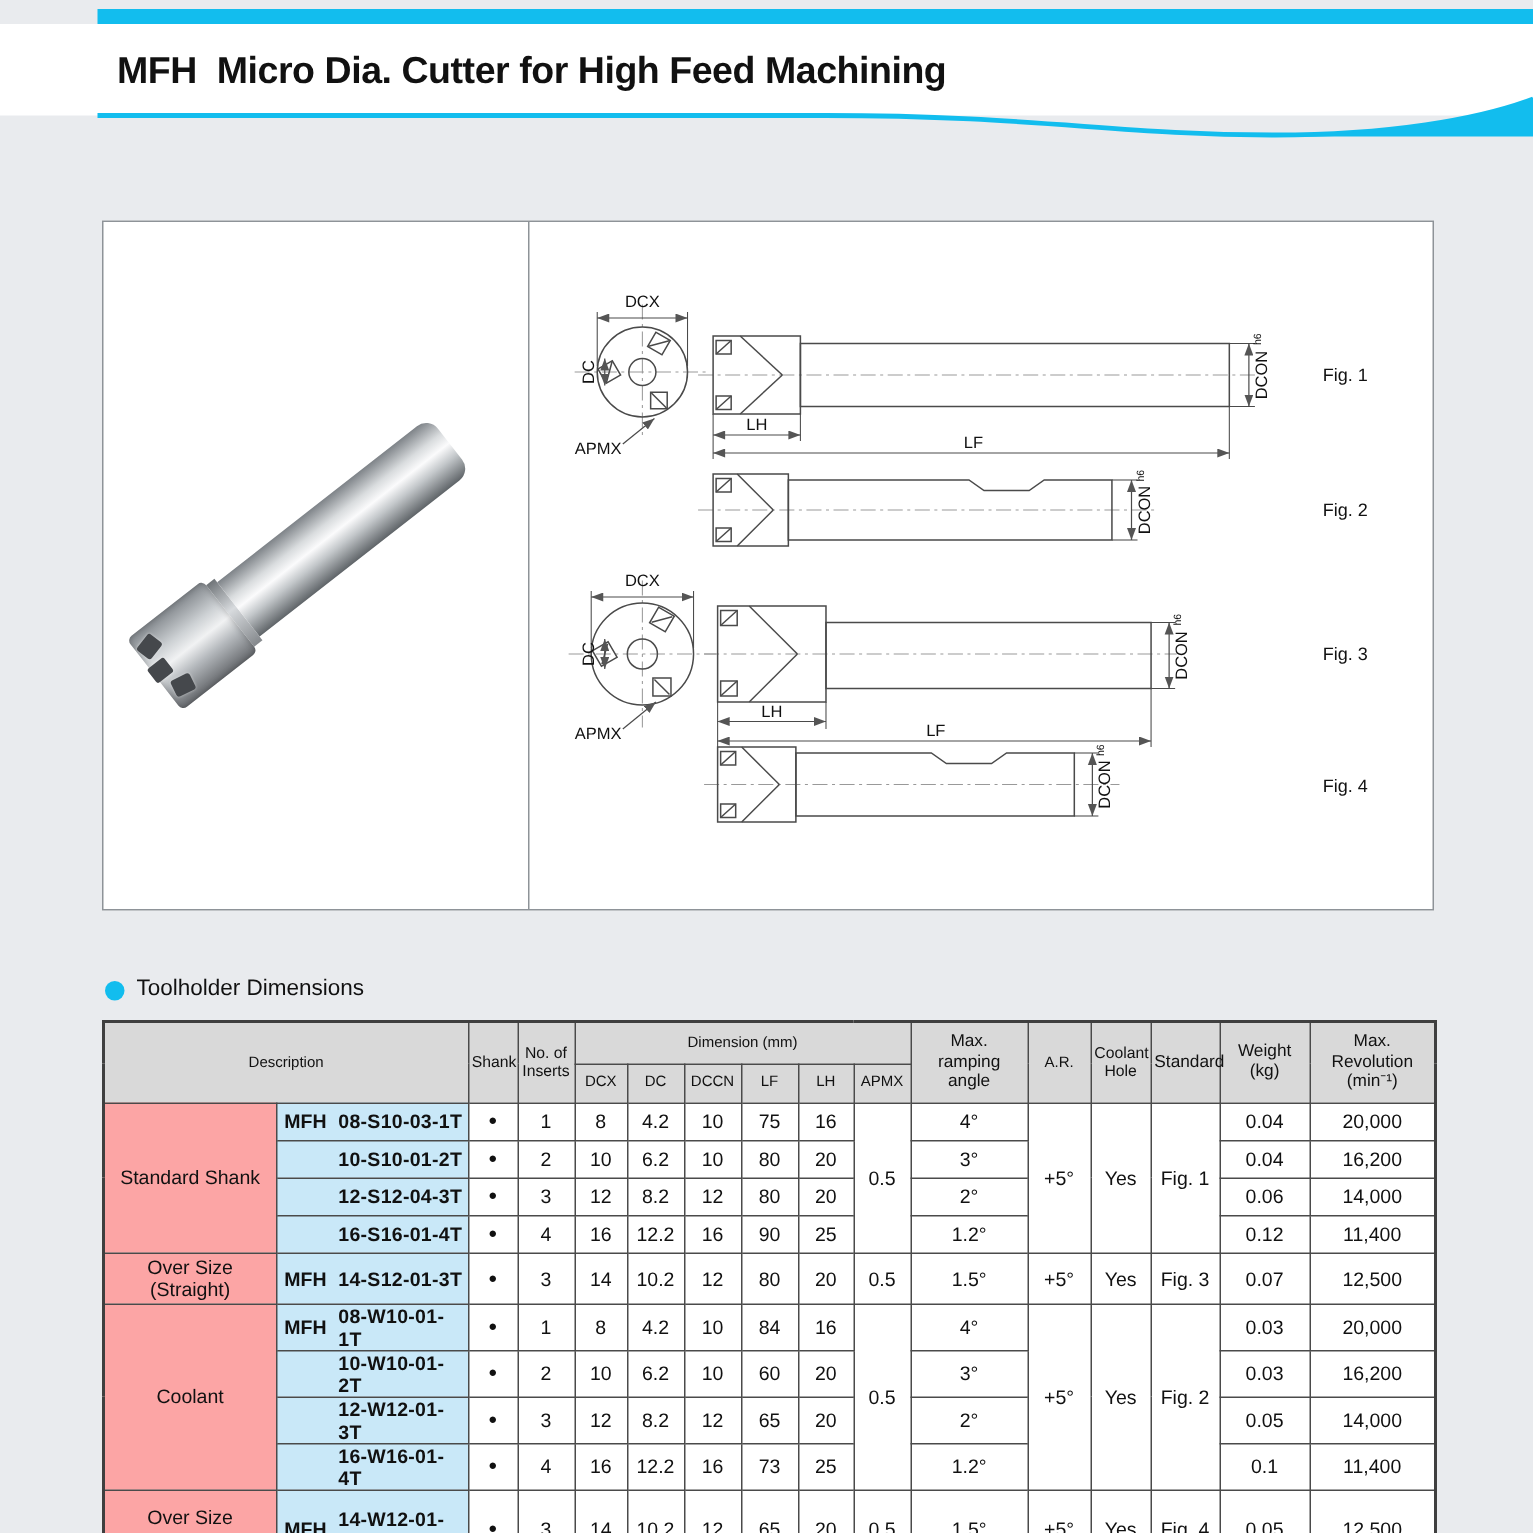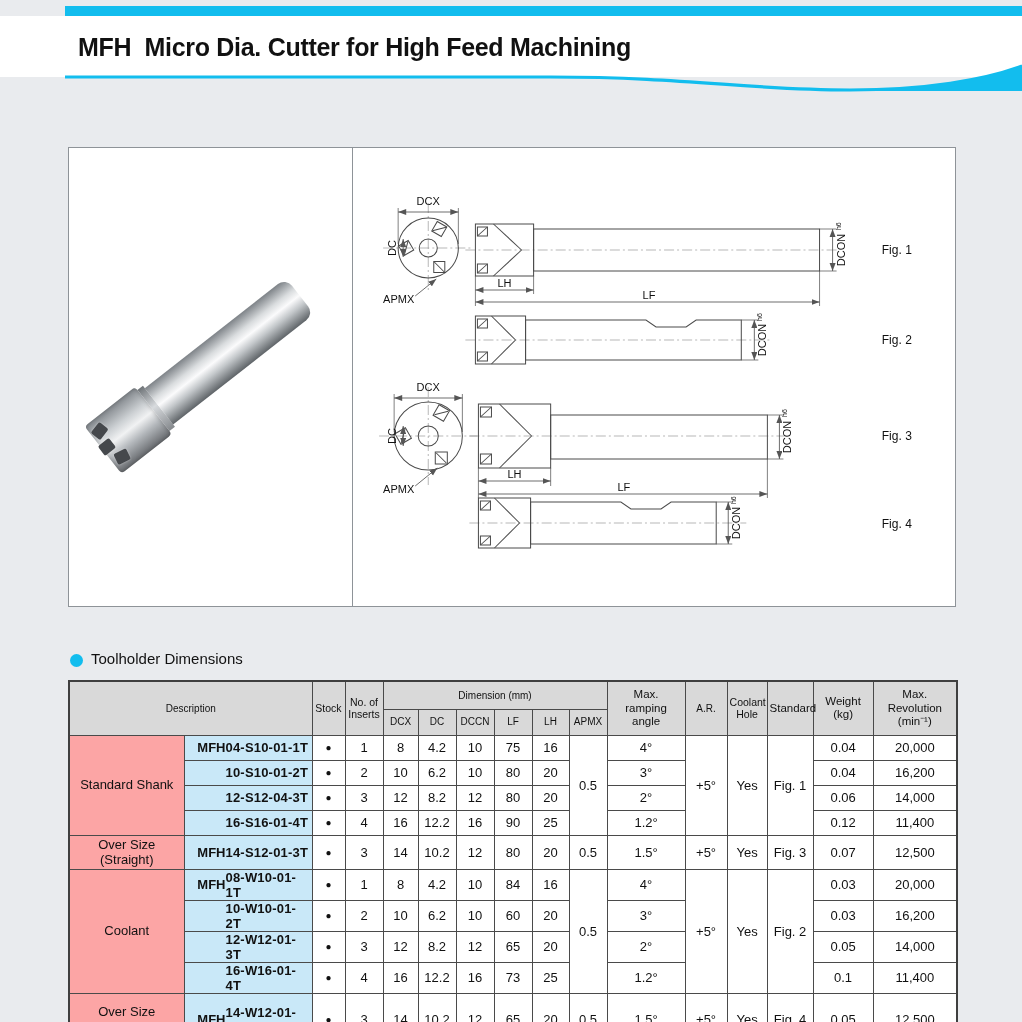--- a/index.html
+++ b/index.html
@@ -53,21 +53,21 @@
   .spec thead tr:first-child { height:28px; }
   .spec thead tr:last-child  { height:26px; }
   .spec thead th.small { font-size:10.5px; }
   .spec thead th.med { font-size:11.5px; }
   .spec tbody tr { height:25px; }
   .spec tbody tr.tall { height:34px; }
   .spec tbody tr.tall2 { height:54px; }
   .spec td.cat { background:#fca5a5; white-space:pre-line; line-height:1.2; }
   .spec td.model { background:#c9e8f8; font-weight:bold; padding:0 2px 0 5px; }
   .spec td.model .cellflex { display:flex; align-items:center; }
-  .spec .mfh { flex:0 0 36px; text-align:right; }
+  .spec .mfh { flex:0 0 36px; text-align:left; }
   .spec .code { text-align:left; letter-spacing:0.2px; }
   .spec td.stockc { font-size:10px; }
 
   
   .lbl { font-size:11px; fill:#111; font-family:"Liberation Sans",sans-serif; }
   .figl { font-size:12px; fill:#111; font-family:"Liberation Sans",sans-serif; }
   .tol { font-size:7px; fill:#111; font-family:"Liberation Sans",sans-serif; }
 </style>
 </head>
 <body>
@@ -270,21 +270,21 @@
         <col style="width:78px">
         <col style="width:42px">
       <col style="width:40px">
         <col style="width:46px">
         <col style="width:60px">
         <col style="width:84px">
     </colgroup>
     <thead>
       <tr>
         <th colspan="2" rowspan="2">Description</th>
-        <th rowspan="2" class="small">Stock</th>
+        <th rowspan="2" class="small">Shank</th>
         <th rowspan="2" class="small">No. of
 Inserts</th>
         <th colspan="6">Dimension (mm)</th>
         <th rowspan="2" class="med">Max.
 ramping
 angle</th>
         <th rowspan="2">A.R.</th>
         <th rowspan="2" class="small">Coolant
 Hole</th>
         <th rowspan="2" class="med">Standard</th>
@@ -303,21 +303,21 @@
         <th>APMX</th>
       </tr>
     </thead>
     <tbody>
 
       <tr>
         <td class="cat" rowspan="4">Standard Shank</td>
         <td class="model">
             <span class="cellflex">
               <span class="mfh">MFH</span>
-              <span class="code">04-S10-01-1T</span>
+              <span class="code">08-S10-03-1T</span>
             </span>
           </td>
         <td class="stockc">●</td>
         <td>1</td>
         <td>8</td>
         <td>4.2</td>
         <td>10</td>
         <td>75</td>
         <td>16</td>
         <td rowspan="4">0.5</td>

